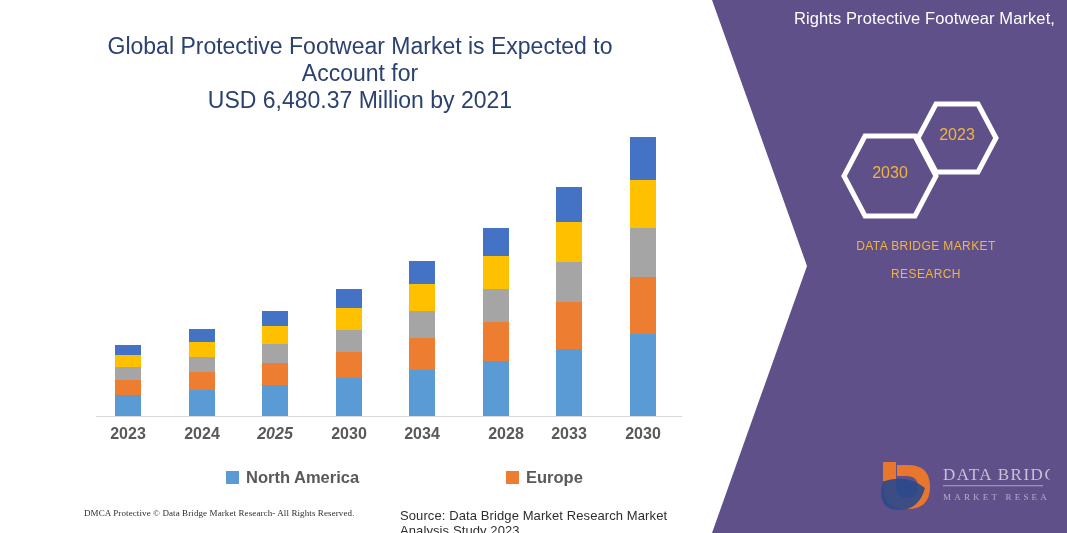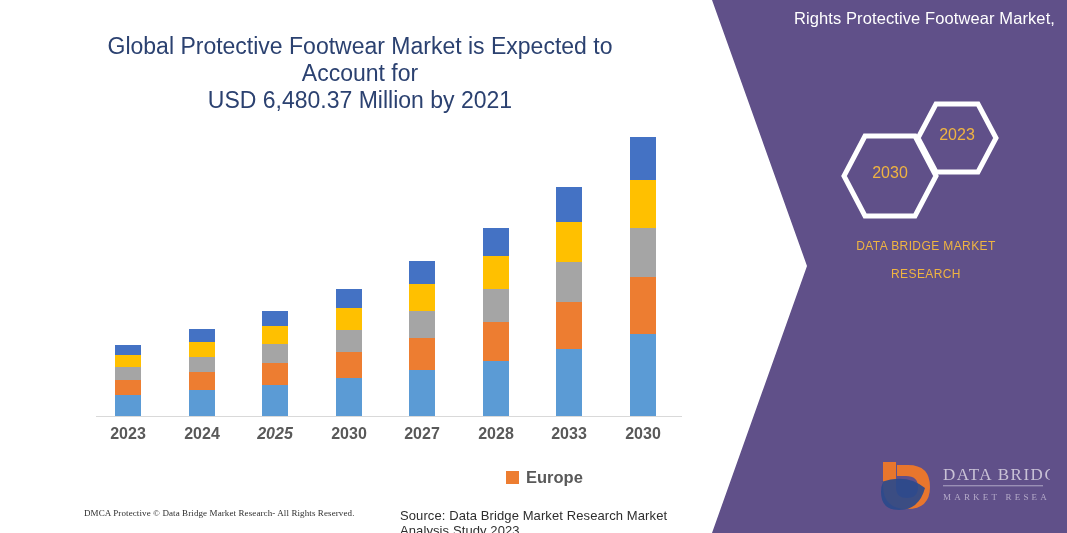--- a/index.html
+++ b/index.html
@@ -153,26 +153,30 @@
         <div class="seg" style="background: rgb(255, 192, 0); height: 17.3172%;"></div>
         <div class="seg" style="background: rgb(68, 114, 196); height: 15.259%;"></div>
       </div>
     </div>
   <div class="axis-line"></div>
   <div class="xlabels" id="xlabels">
       <div class="xlab" style="left: 2px;">2023</div>
       <div class="xlab" style="left: 76px;">2024</div>
       <div class="xlab" style="left: 149px; font-style: italic;">2025</div>
       <div class="xlab" style="left: 223px;">2030</div>
-      <div class="xlab" style="left: 296px;">2027</div>
-      <div class="xlab" style="left: 370px;">2028</div>
+      <div class="xlab" style="left: 296px;">2034</div>
+      <div class="xlab" style="left: 380px;">2028</div>
       <div class="xlab" style="left: 443px;">2033</div>
       <div class="xlab" style="left: 517px;">2030</div>
     </div>
   <div class="legend" id="legend">
+      <div class="legend-item" style="left: 130px;">
+        <span class="legend-swatch" style="background: rgb(91, 155, 213);"></span>
+        <span class="legend-text">North America</span>
+      </div>
       <div class="legend-item" style="left: 410px;">
         <span class="legend-swatch" style="background: rgb(237, 125, 49);"></span>
         <span class="legend-text">Europe</span>
       </div>
     </div>
 
   <div class="footer">
     <div class="footer-left">DMCA Protective © Data Bridge Market Research- All Rights Reserved.</div>
     <div class="footer-right">Source: Data Bridge Market Research  Market Analysis Study 2023</div>
   </div>

